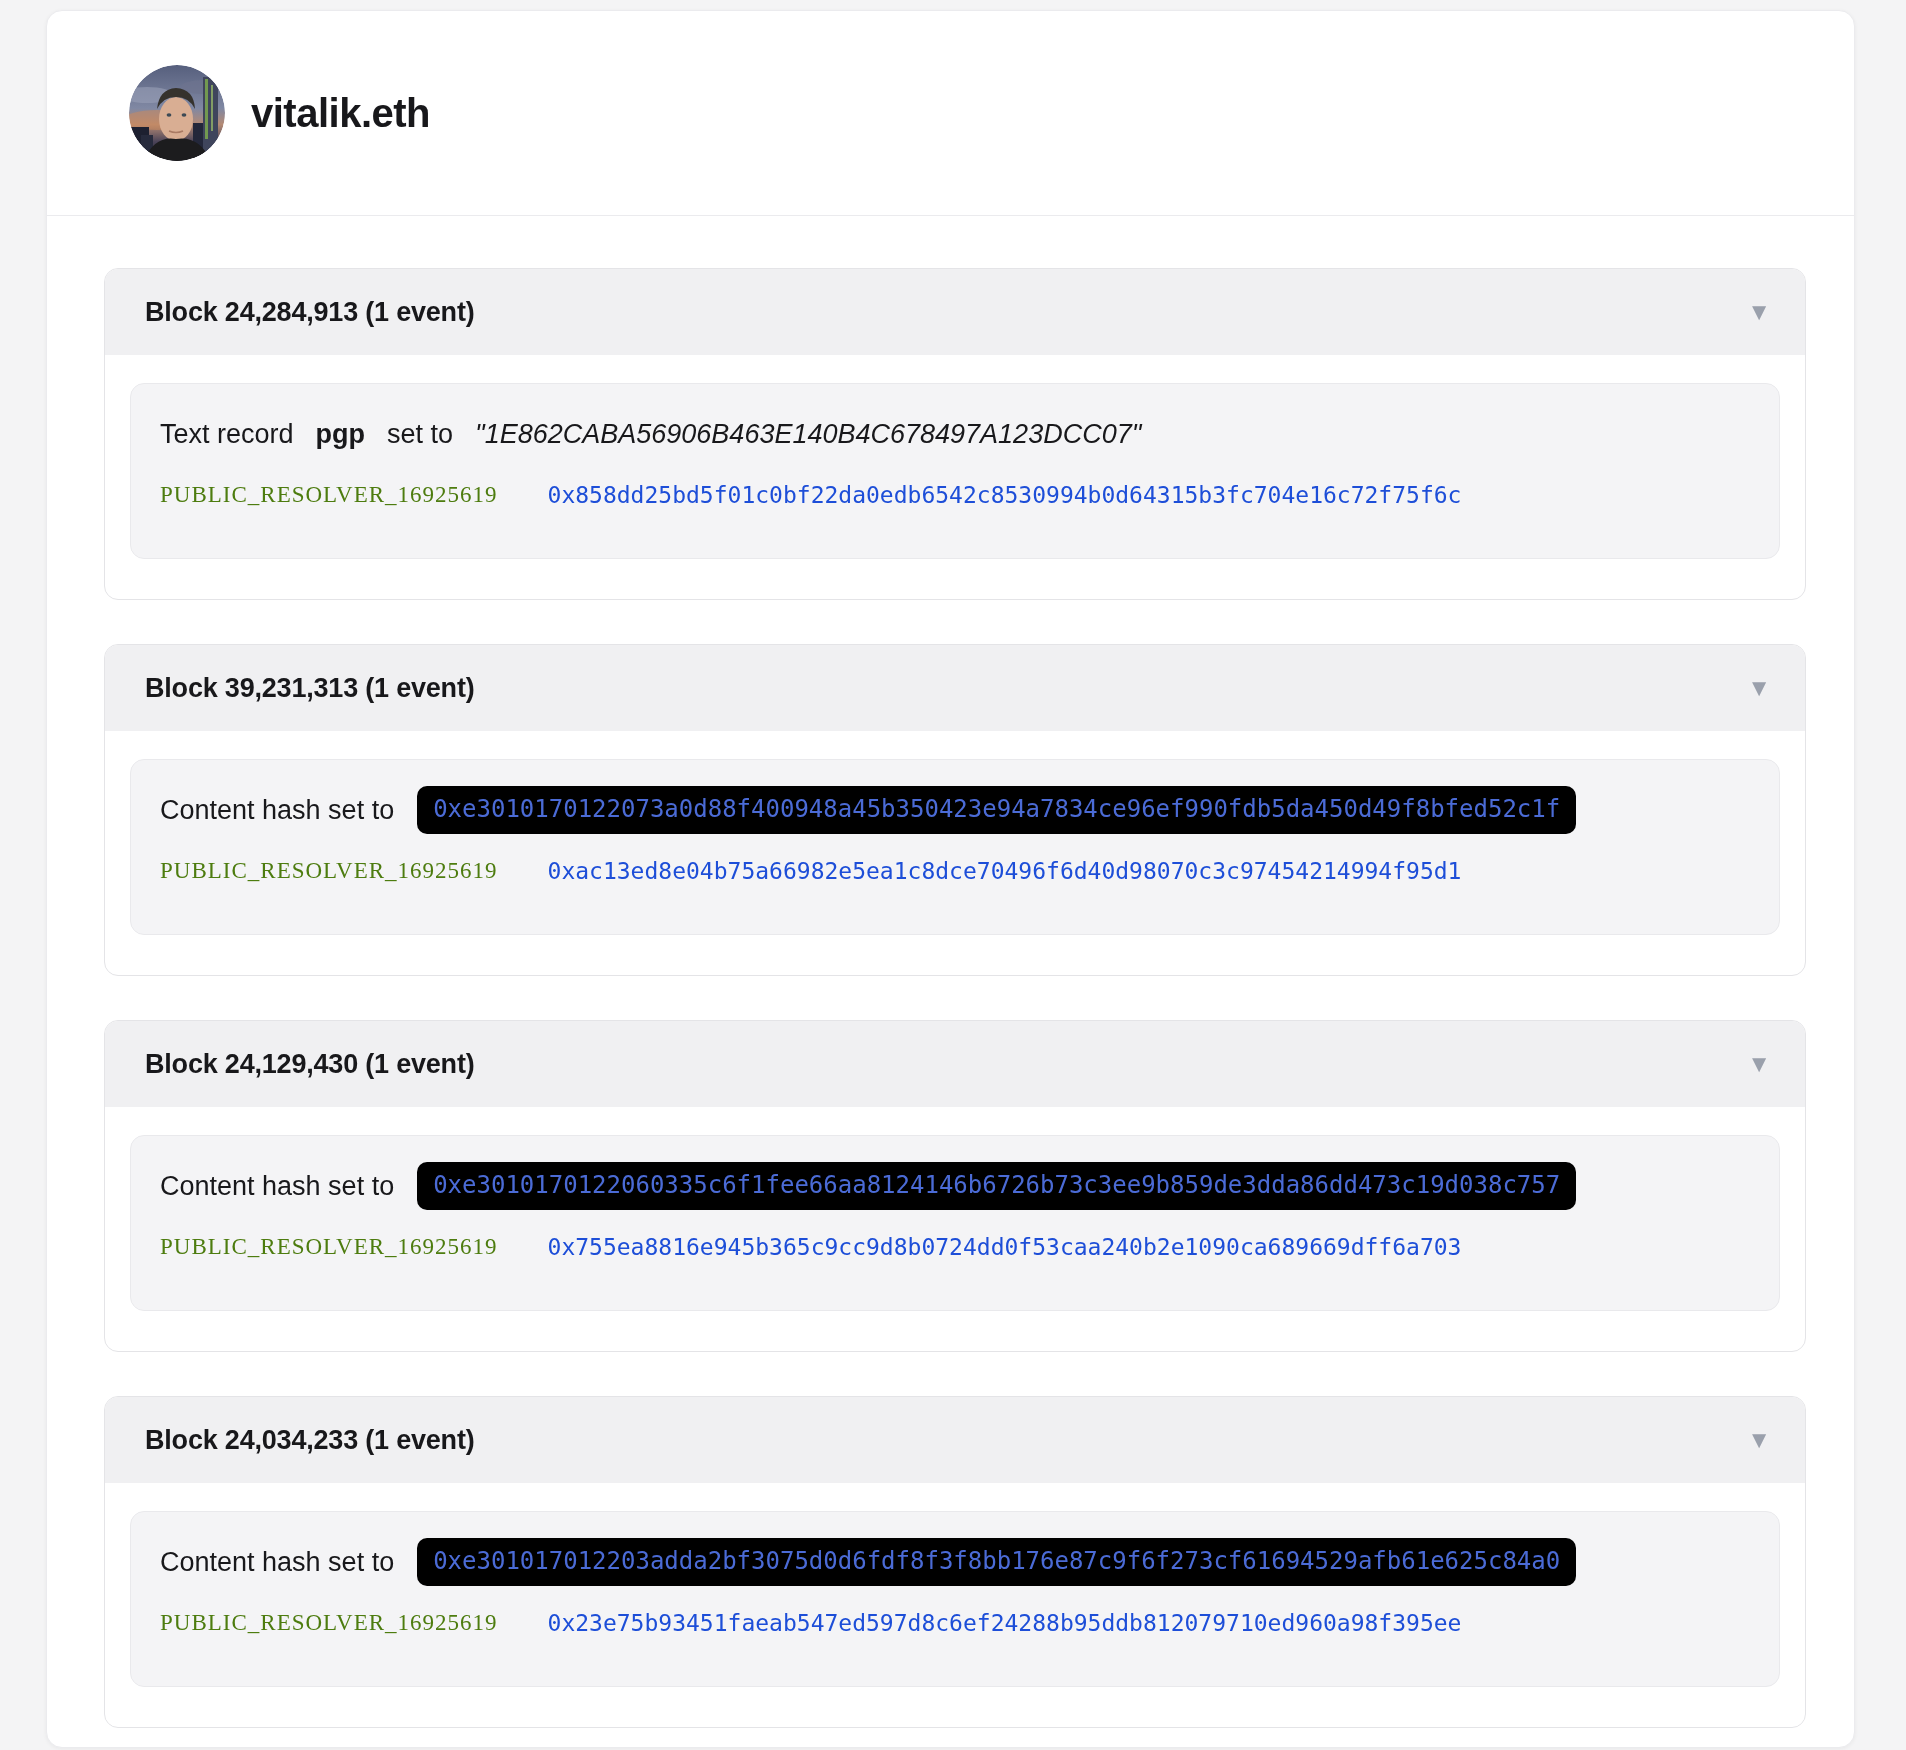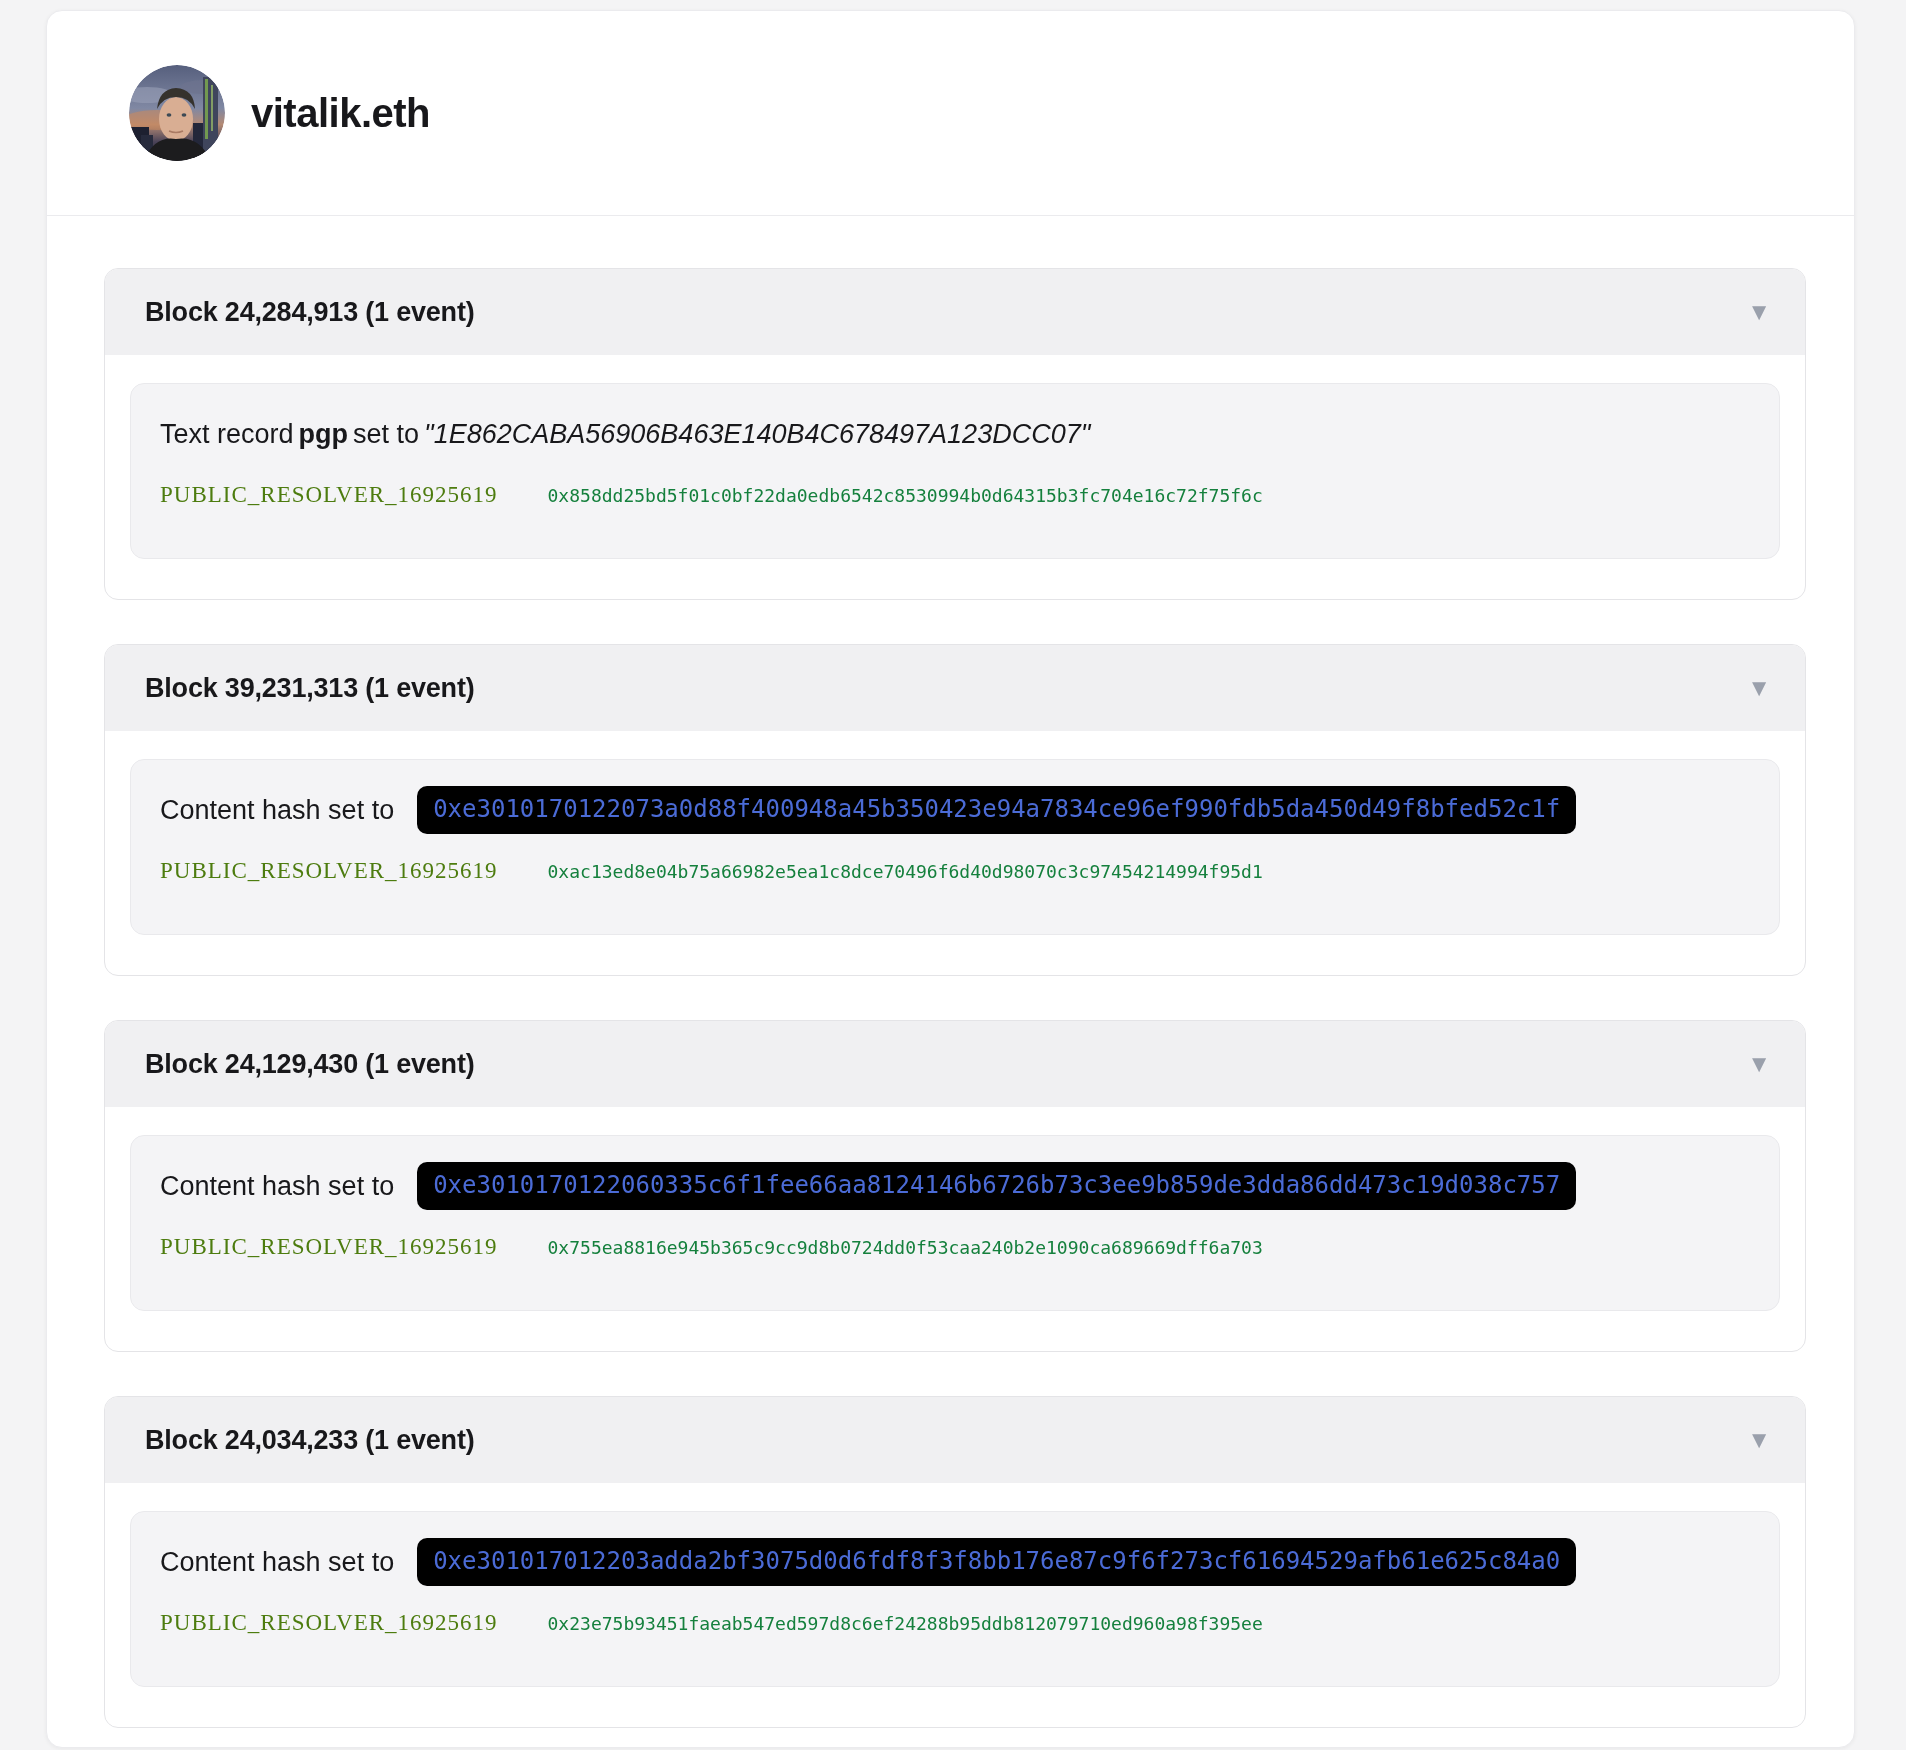--- a/index.html
+++ b/index.html
@@ -91,21 +91,21 @@
   }
   .event-line {
     margin: 0;
     display: flex;
     align-items: center;
     height: 56px;
     font-size: 27px;
     color: #18181b;
     white-space: nowrap;
   }
-  .event-line.text-style { gap: 5px; }
+  .event-line.text-style { gap: 22px; }
   .event-line.pill-style { gap: 23px; }
   .event-key { font-weight: 700; }
   .quoted { font-style: italic; }
   .hash-pill {
     display: inline-block;
     background: #000000;
     border-radius: 10px;
     padding: 9px 16px 10px 16px;
     font-family: "DejaVu Sans Mono", monospace;
     font-size: 24px;
@@ -120,22 +120,22 @@
     white-space: nowrap;
   }
   .resolver {
     font-family: Liberation Serif, serif;
     font-size: 23px;
     letter-spacing: 1px;
     color: #4d7c0f;
   }
   .txhash {
     font-family: "DejaVu Sans Mono", monospace;
-    font-size: 18px;
-    color: #15803d;
+    font-size: 23px;
+    color: #1d4ed8;
     cursor: pointer;
   }
 </style>
 </head>
 <body>
 
 <div class="page-card">
 
   <div class="profile-header">
     <div class="avatar">

